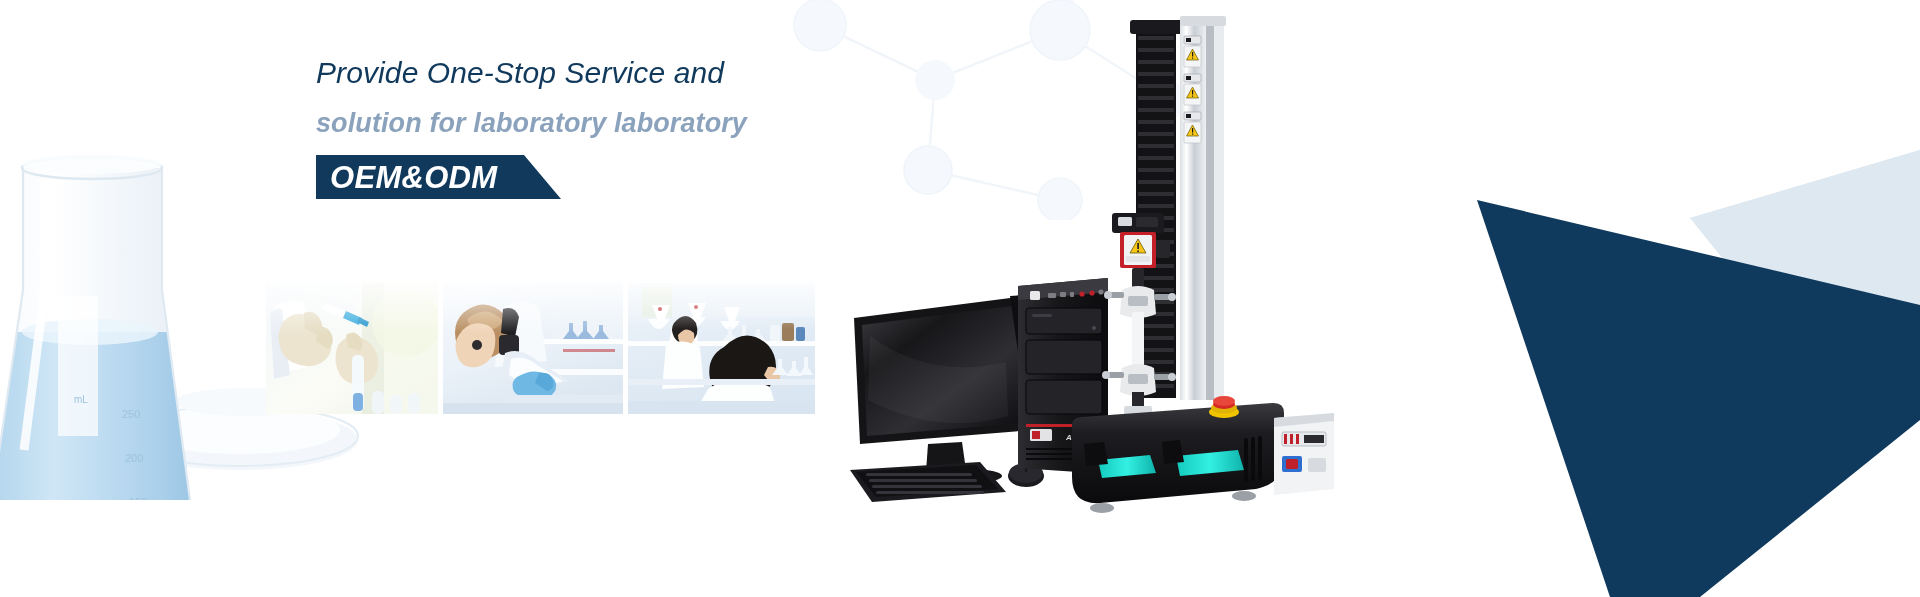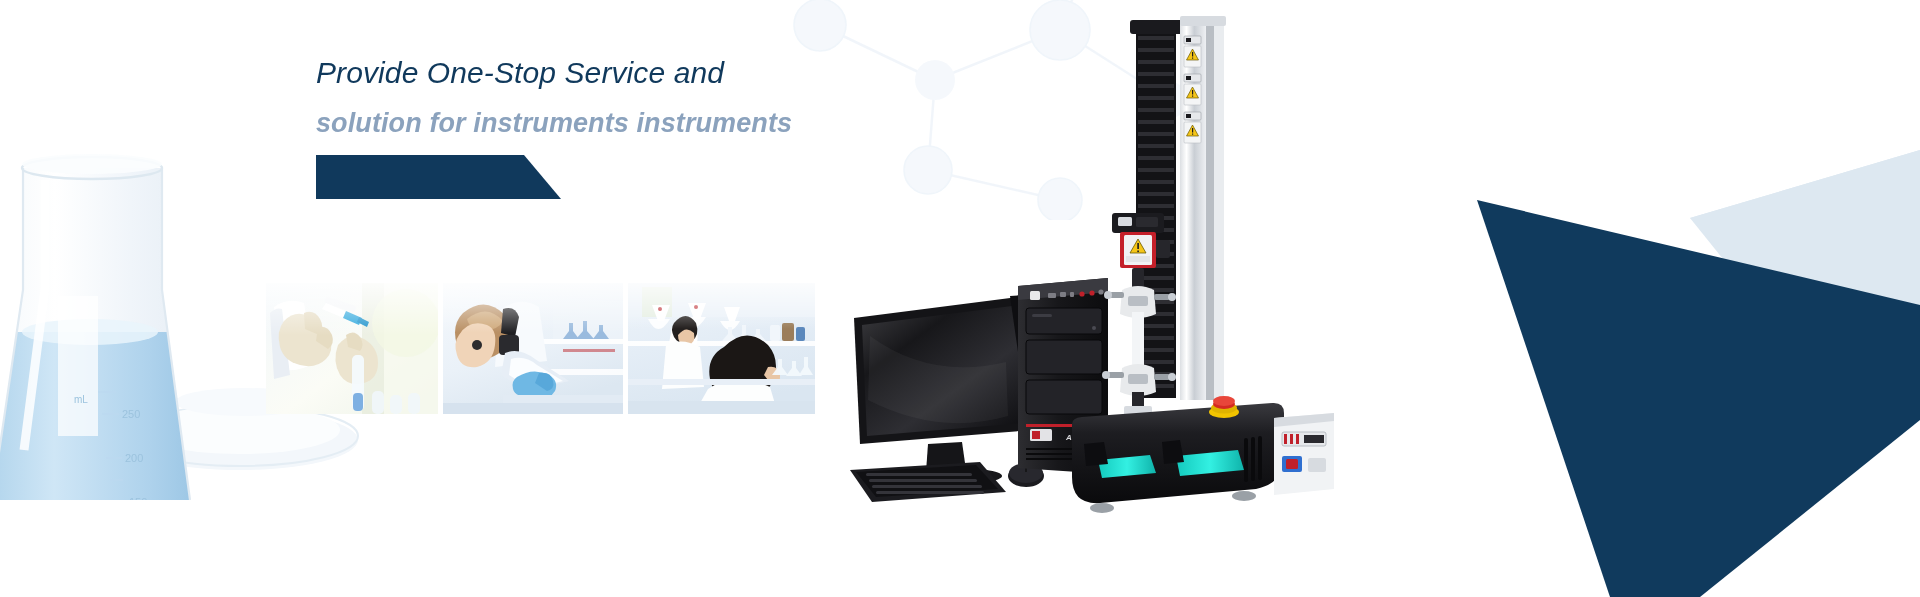--- a/index.html
+++ b/index.html
@@ -109,23 +109,24 @@
       <polygon points="1690,218 1920,150 1920,330 1800,300" fill="#dde8f1"></polygon>
       <polygon points="1690,218 1920,150 1920,345 1760,305" fill="#dde8f1"></polygon>
 
       <polygon points="1477,200 1920,305 1920,420 1700,597 1610,597" fill="#103a5d"></polygon>
       <polygon points="1477,200 1920,300 1920,215 1700,175" fill="#ffffff" opacity="0"></polygon>
     </svg>
   </div>
 
   <div class="headline">
     <div class="hl-1">Provide One-Stop Service and</div>
-    <div class="hl-2">solution for instruments instruments</div>
+    <div class="hl-2">solution for laboratory laboratory</div>
     <div class="badge-wrap">
       <div class="badge-bg"></div>
+      <div class="badge-text">OEM&amp;ODM</div>
     </div>
   </div>
 
   <div class="glassware">
     <svg viewBox="0 0 420 400">
       <defs>
         <linearGradient id="glassGrad" x1="0" y1="0" x2="1" y2="0">
           <stop offset="0%" stop-color="#f4f8fb"></stop>
           <stop offset="32%" stop-color="#ffffff"></stop>
           <stop offset="70%" stop-color="#f0f5fa"></stop>

